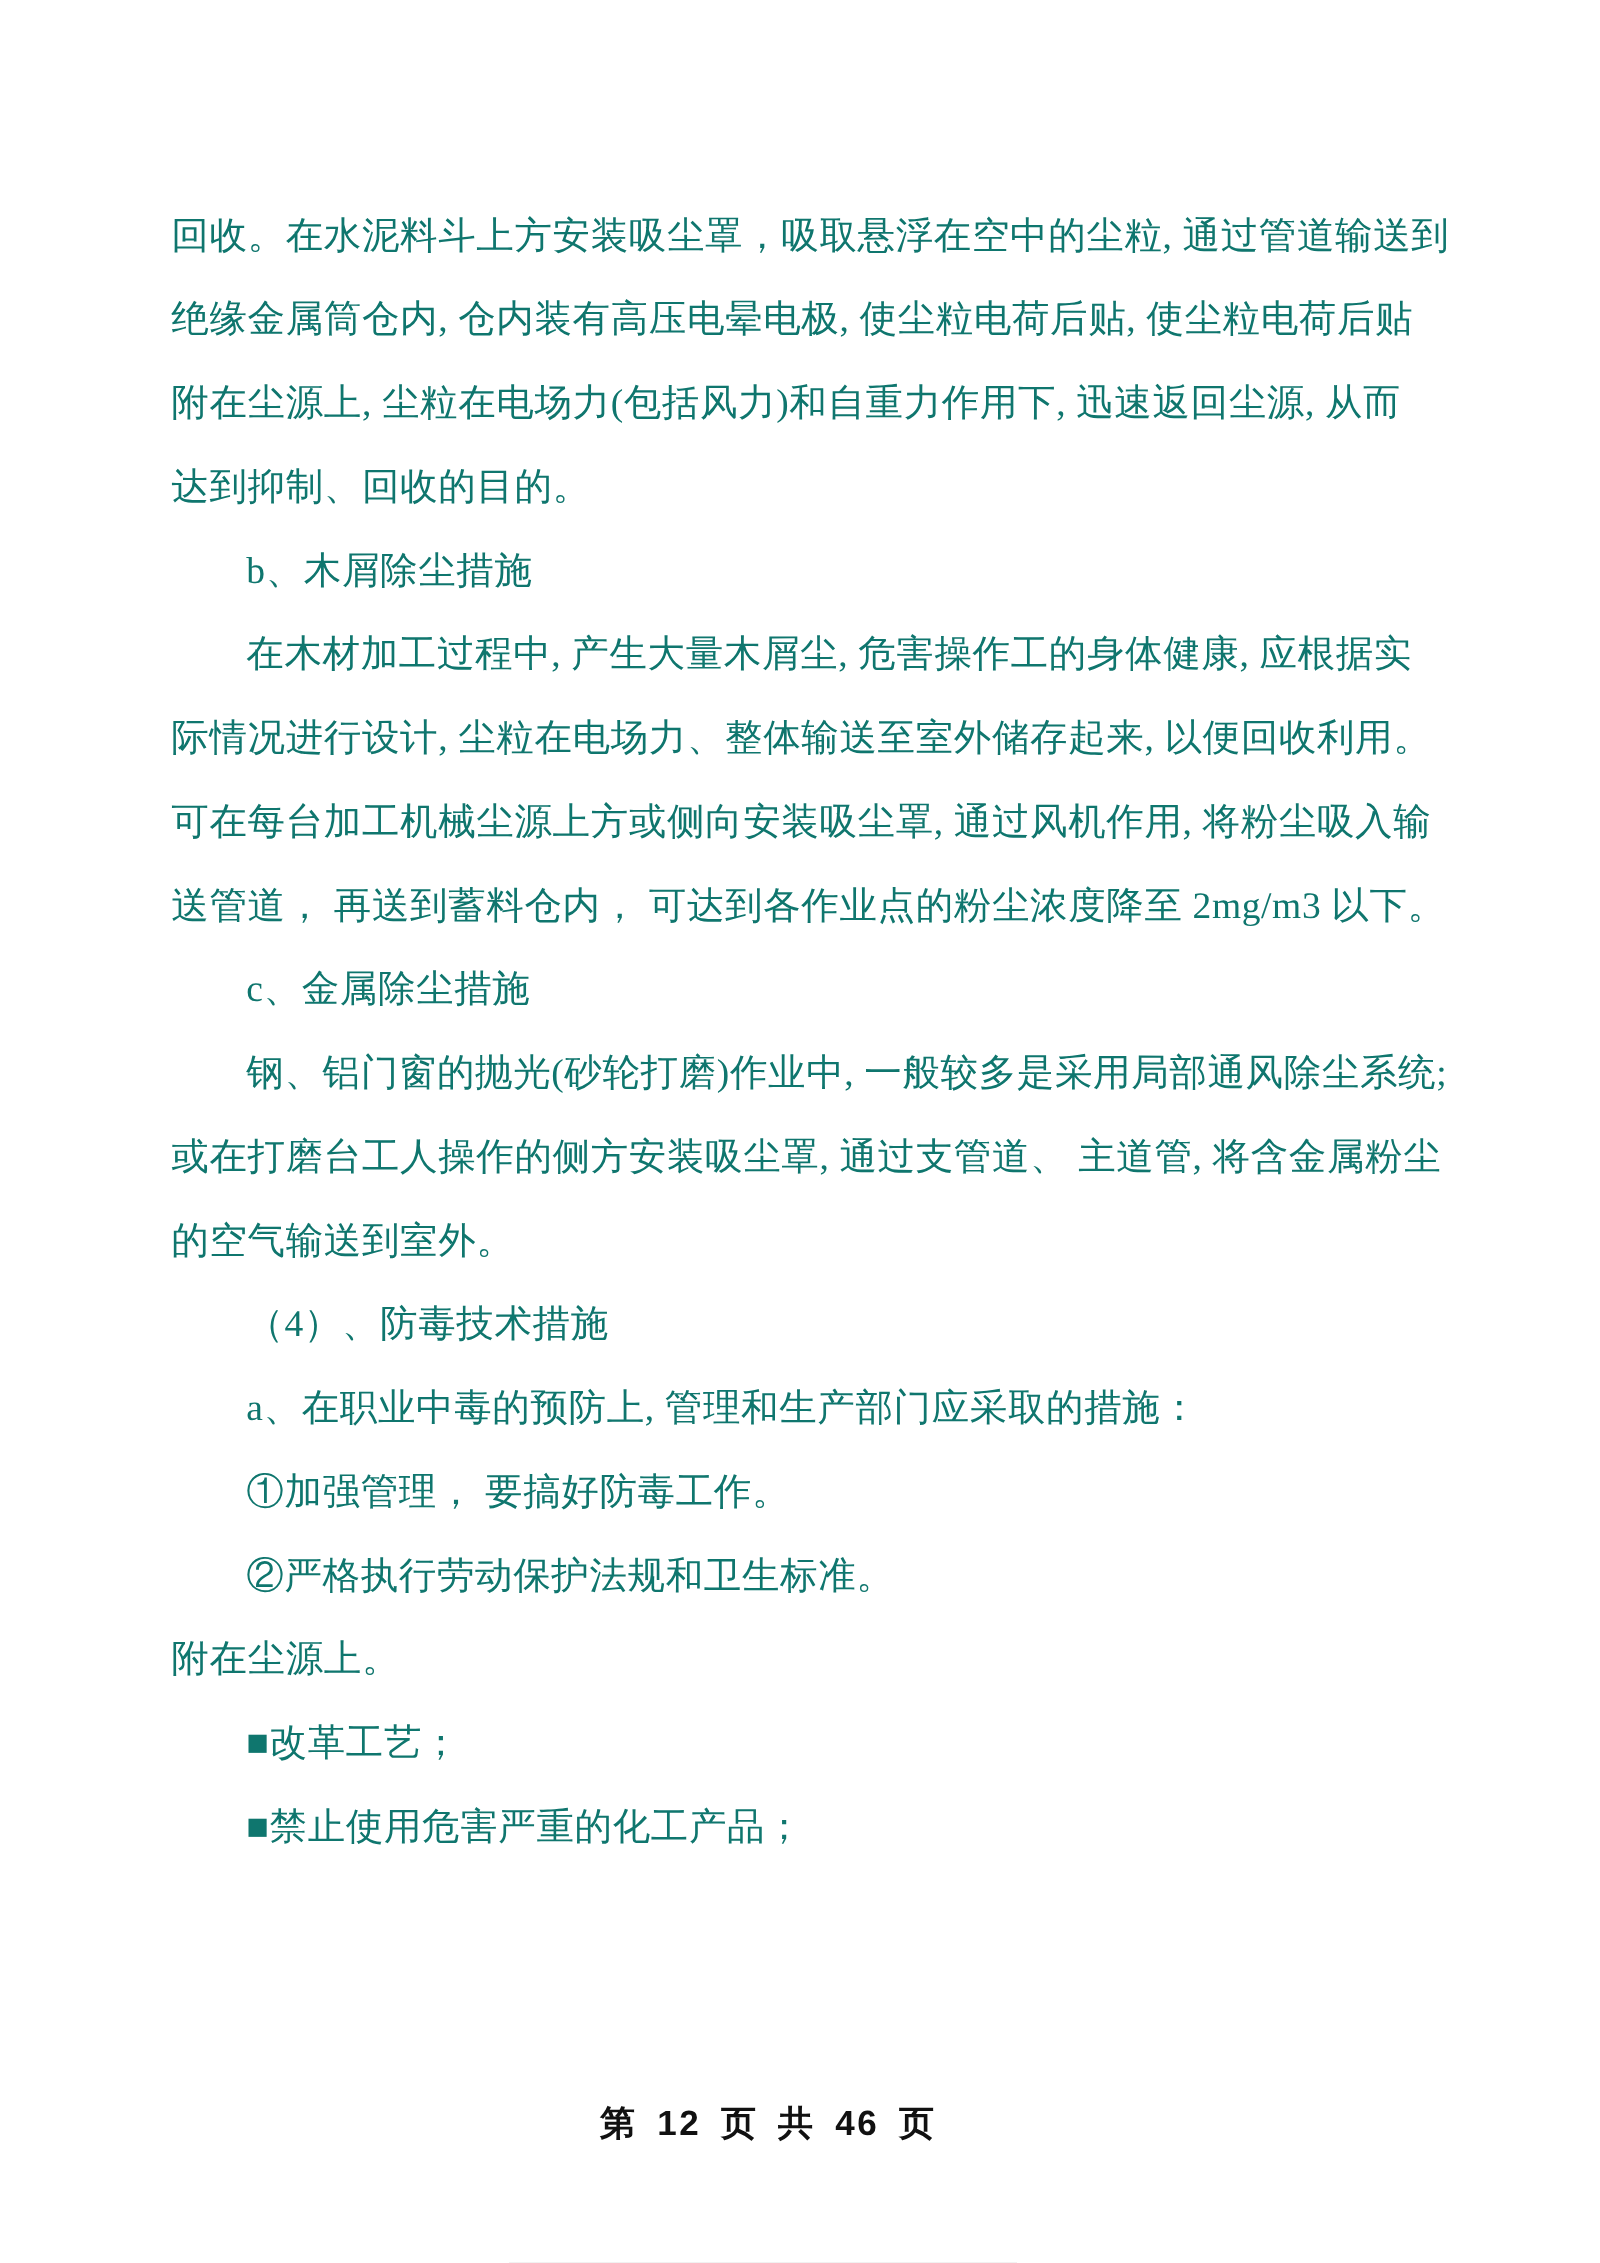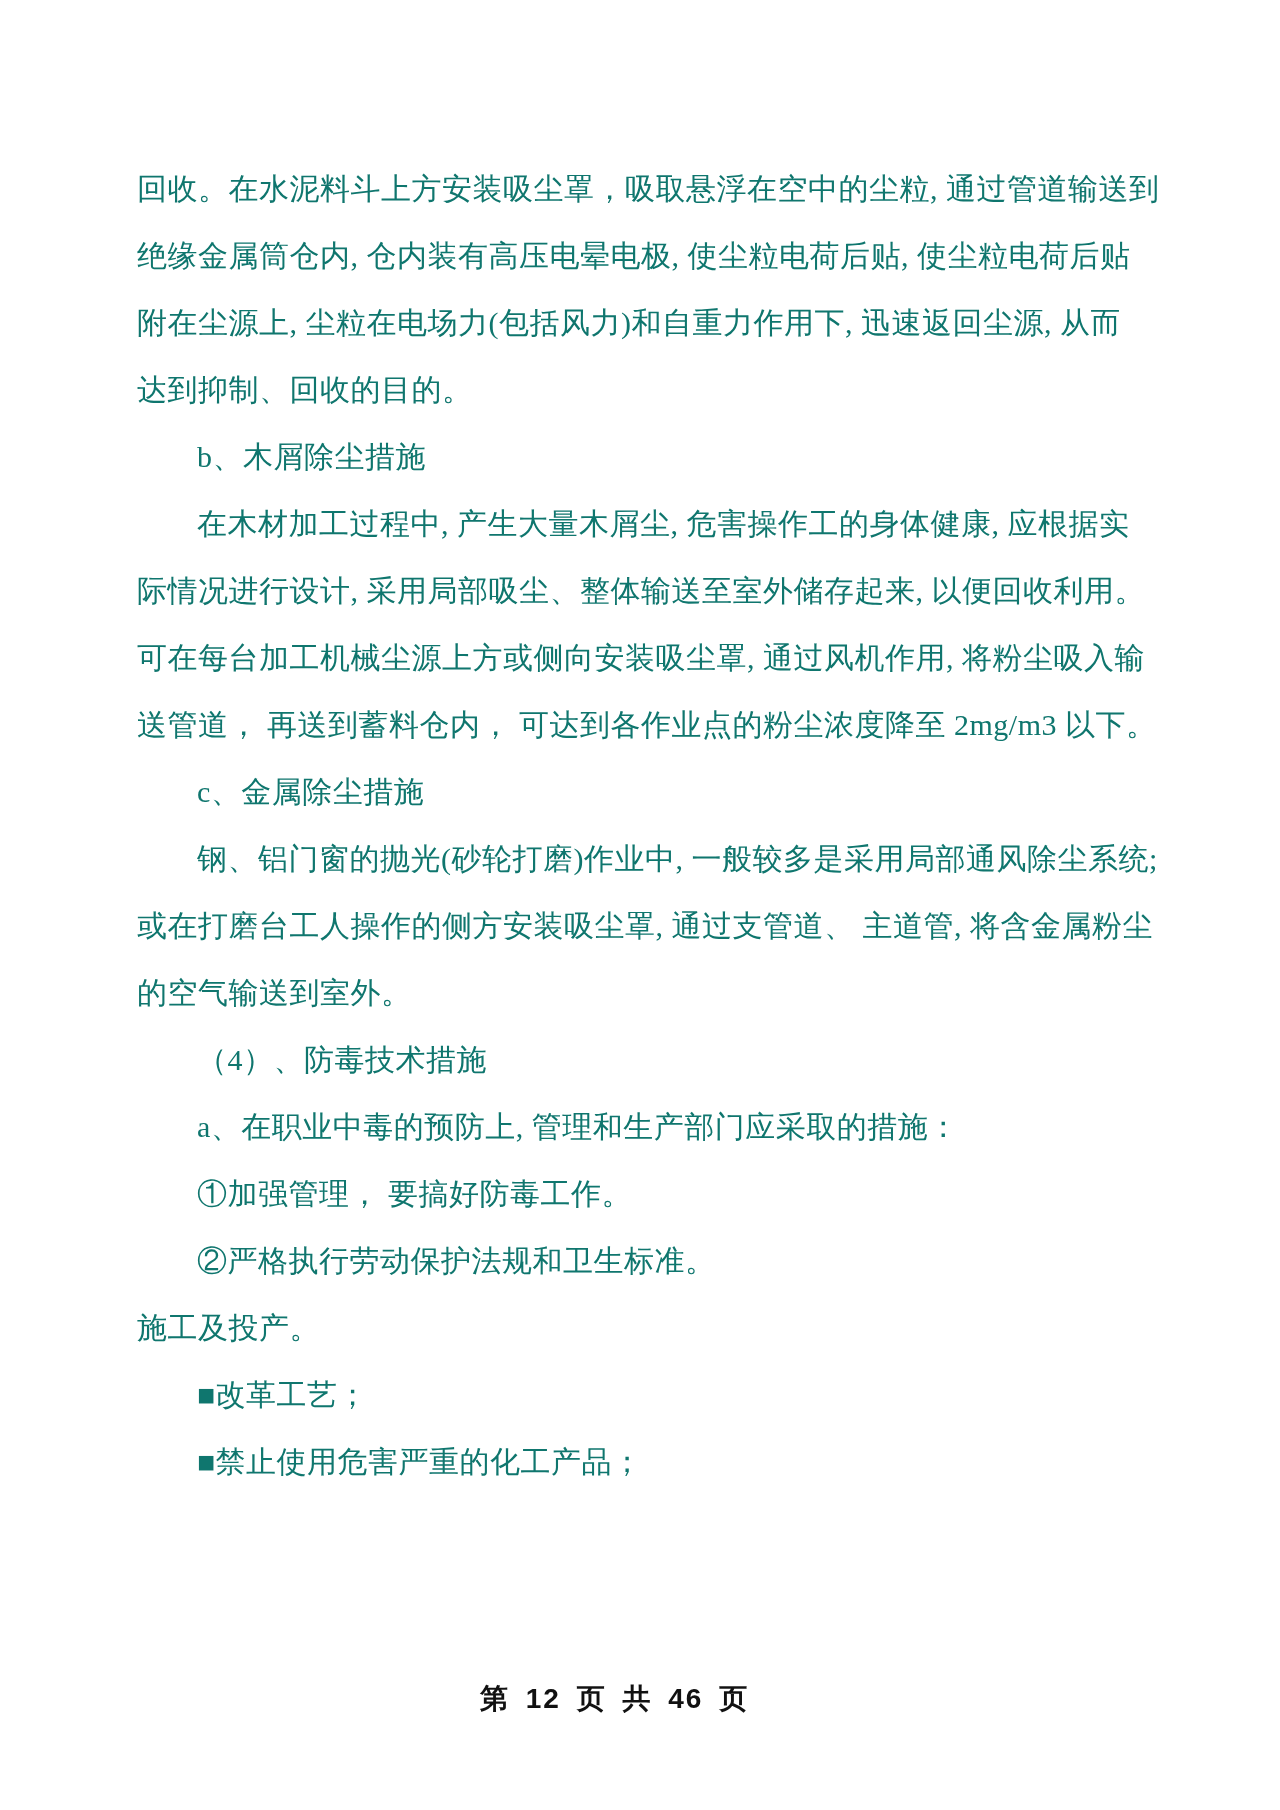--- a/index.html
+++ b/index.html
@@ -49,29 +49,29 @@
 <body>
 
 <div class="page">
   <div class="doc-body">
       <div class="line">回收。在水泥料斗上方安装吸尘罩，吸取悬浮在空中的尘粒, 通过管道输送到</div>
       <div class="line">绝缘金属筒仓内, 仓内装有高压电晕电极, 使尘粒电荷后贴, 使尘粒电荷后贴</div>
       <div class="line">附在尘源上, 尘粒在电场力(包括风力)和自重力作用下, 迅速返回尘源, 从而</div>
       <div class="line">达到抑制、回收的目的。</div>
       <div class="line indent">b、木屑除尘措施</div>
       <div class="line indent">在木材加工过程中, 产生大量木屑尘, 危害操作工的身体健康, 应根据实</div>
-      <div class="line">际情况进行设计, 采用局部吸尘、整体输送至室外储存起来, 以便回收利用。</div>
+      <div class="line">际情况进行设计, 尘粒在电场力、整体输送至室外储存起来, 以便回收利用。</div>
       <div class="line">可在每台加工机械尘源上方或侧向安装吸尘罩, 通过风机作用, 将粉尘吸入输</div>
       <div class="line">送管道， 再送到蓄料仓内， 可达到各作业点的粉尘浓度降至 2mg/m3 以下。</div>
       <div class="line indent">c、金属除尘措施</div>
       <div class="line indent">钢、铝门窗的抛光(砂轮打磨)作业中, 一般较多是采用局部通风除尘系统;</div>
       <div class="line">或在打磨台工人操作的侧方安装吸尘罩, 通过支管道、 主道管, 将含金属粉尘</div>
       <div class="line">的空气输送到室外。</div>
       <div class="line indent">（4）、防毒技术措施</div>
       <div class="line indent">a、在职业中毒的预防上, 管理和生产部门应采取的措施：</div>
       <div class="line indent">①加强管理， 要搞好防毒工作。</div>
       <div class="line indent">②严格执行劳动保护法规和卫生标准。</div>
-      <div class="line">施工及投产。</div>
+      <div class="line">附在尘源上。</div>
       <div class="line indent">■改革工艺；</div>
       <div class="line indent">■禁止使用危害严重的化工产品；</div>
     </div>
   <div class="footer">第 12 页 共 46 页</div>
 </div>
 
 </body></html>

